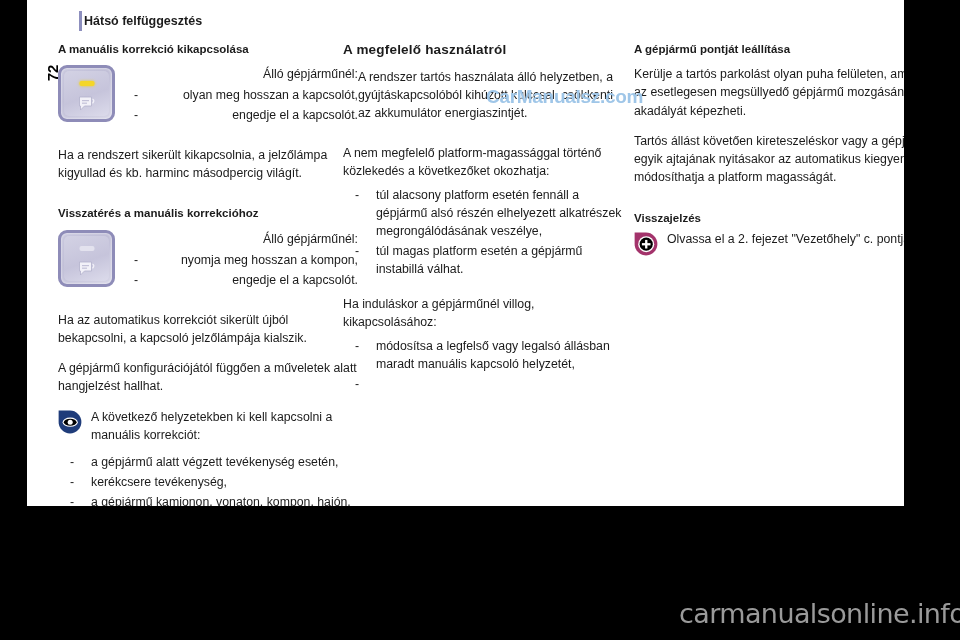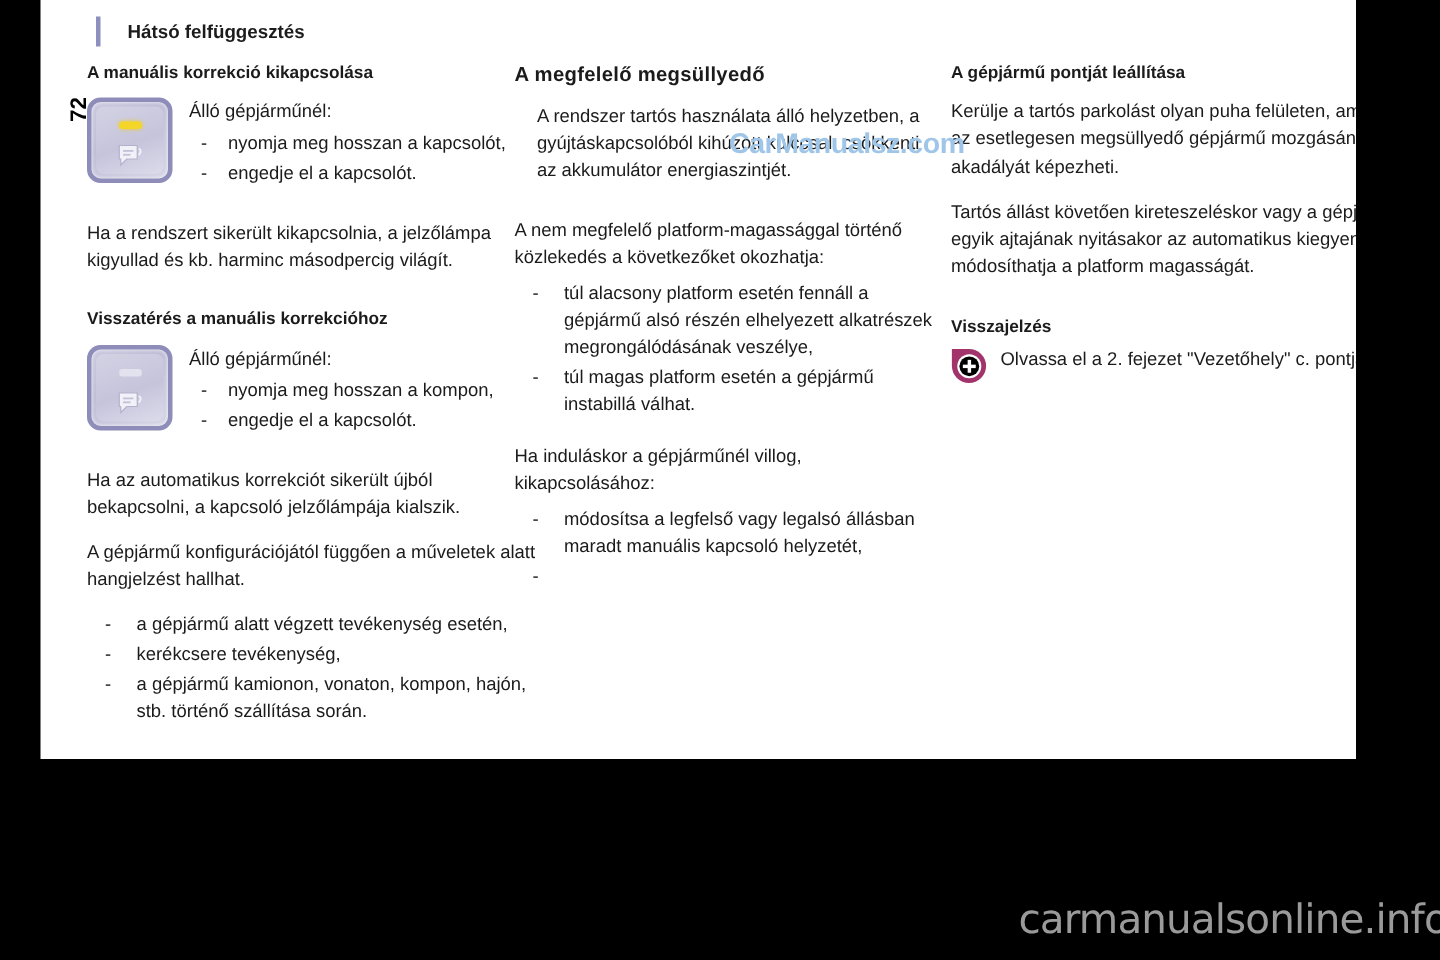--- a/index.html
+++ b/index.html
@@ -39,23 +39,23 @@
     letter-spacing: 0px;
     transform: rotate(-90deg);
     transform-origin: center center;
     text-align: center;
     line-height: 30px;
   }
 
   
   #chapter-header {
     position: absolute;
-    left: 37px;
+    left: 52px;
     top: 11px;
-    padding-left: 18px;
+    padding-left: 2px;
     border-left: 3px solid #8d8fbe;
     height: 20px;
     display: flex;
     align-items: center;
   }
   #chapter-header .ch-title {
     font-size: 12.5px;
     font-weight: bold;
     color: #1c1c1c;
     white-space: nowrap;
@@ -117,20 +117,21 @@
     color: #1b1b1b;
   }
   ul.dash.narrow li { padding-left: 26px; }
   ul.dash.narrow li .dash-mark { left: 8px; }
 
   
   .switch-block {
     display: flex;
     align-items: flex-start;
     margin-bottom: 10px;
+    text-align: right;
   }
   .switch-img {
     flex: 0 0 auto;
     width: 57px;
     height: 57px;
     margin-right: 11px;
     border-radius: 9px;
     background: linear-gradient(145deg,#c9c8de 0%, #bfbdd6 40%, #d6d5e6 100%);
     border: 3px solid #8e8cb8;
     box-sizing: border-box;
@@ -241,21 +242,21 @@
             <path d="M2 2 H14 V11 H7 L3 15 V11 H2 Z" fill="#f2f1f8" stroke="#b3b1cc" stroke-width="0.8"></path>
             <path d="M15 4 q2.6 1.3 0 4.4" stroke="#f2f1f8" stroke-width="1.3" fill="none"></path>
             <rect x="4.5" y="5" width="7" height="1.2" fill="#c3c1d8"></rect>
             <rect x="4.5" y="7.6" width="5" height="1.2" fill="#c3c1d8"></rect>
           </svg>
         </div>
       </div>
       <div class="switch-text">
         <p class="lead">Álló gépjárműnél:</p>
         <ul class="dash narrow">
-          <li><span class="dash-mark">-</span><span>nyomja meg hosszan a kapcsolót,</span></li>
+          <li><span class="dash-mark">-</span><span>olyan meg hosszan a kapcsolót,</span></li>
           <li><span class="dash-mark">-</span><span>engedje el a kapcsolót.</span></li>
         </ul>
       </div>
     </div>
 
     <p class="body">Ha a rendszert sikerült kikapcsolnia, a jelzőlámpa kigyullad és kb. harminc másodpercig világít.</p>
 
     <h2 class="sec-title" style="margin-top:24px;">Visszatérés a manuális korrekcióhoz</h2>
 
     <div class="switch-block">
@@ -276,30 +277,41 @@
         <ul class="dash narrow">
           <li><span class="dash-mark">-</span><span>nyomja meg hosszan a kompon,</span></li>
           <li><span class="dash-mark">-</span><span>engedje el a kapcsolót.</span></li>
         </ul>
       </div>
     </div>
 
     <p class="body">Ha az automatikus korrekciót sikerült újból bekapcsolni, a kapcsoló jelzőlámpája kialszik.</p>
     <p class="body">A gépjármű konfigurációjától függően a műveletek alatt hangjelzést hallhat.</p>
 
+    <div class="callout">
+      <div class="cicon">
+        <svg viewBox="0 0 24 24" width="24" height="24">
+          <path d="M12 0.6 A11.4 11.4 0 1 1 0.6 12 L0.6 0.6 Z" fill="#1f3c7a"></path>
+          <ellipse cx="12.2" cy="12.2" rx="7.6" ry="4.6" fill="#ffffff"></ellipse>
+          <ellipse cx="12.2" cy="12.2" rx="6.4" ry="3.5" fill="#000000"></ellipse>
+          <circle cx="12.2" cy="12.2" r="2.5" fill="#ffffff"></circle>
+        </svg>
+      </div>
+      <div class="ctext">A következő helyzetekben ki kell kapcsolni a manuális korrekciót:</div>
+    </div>
 
     <ul class="dash">
       <li><span class="dash-mark">-</span><span>a gépjármű alatt végzett tevékenység esetén,</span></li>
       <li><span class="dash-mark">-</span><span>kerékcsere tevékenység,</span></li>
       <li><span class="dash-mark">-</span><span>a gépjármű kamionon, vonaton, kompon, hajón, stb. történő szállítása során.</span></li>
     </ul>
   </div>
 
   <div class="column" id="col-mid">
-    <h2 class="sec-title wide">A megfelelő megsüllyedő</h2>
+    <h2 class="sec-title wide">A megfelelő használatról</h2>
 
     <p class="body gap">A rendszer tartós használata álló helyzetben, a gyújtáskapcsolóból kihúzott kulccsal, csökkenti az akkumulátor energiaszintjét.</p>
 
     <p class="body" style="margin-bottom:6px;">A nem megfelelő platform-magassággal történő közlekedés a következőket okozhatja:</p>
 
     <ul class="dash">
       <li><span class="dash-mark">-</span><span>túl alacsony platform esetén fennáll a gépjármű alsó részén elhelyezett alkatrészek megrongálódásának veszélye,</span></li>
       <li><span class="dash-mark">-</span><span>túl magas platform esetén a gépjármű instabillá válhat.</span></li>
     </ul>
 

